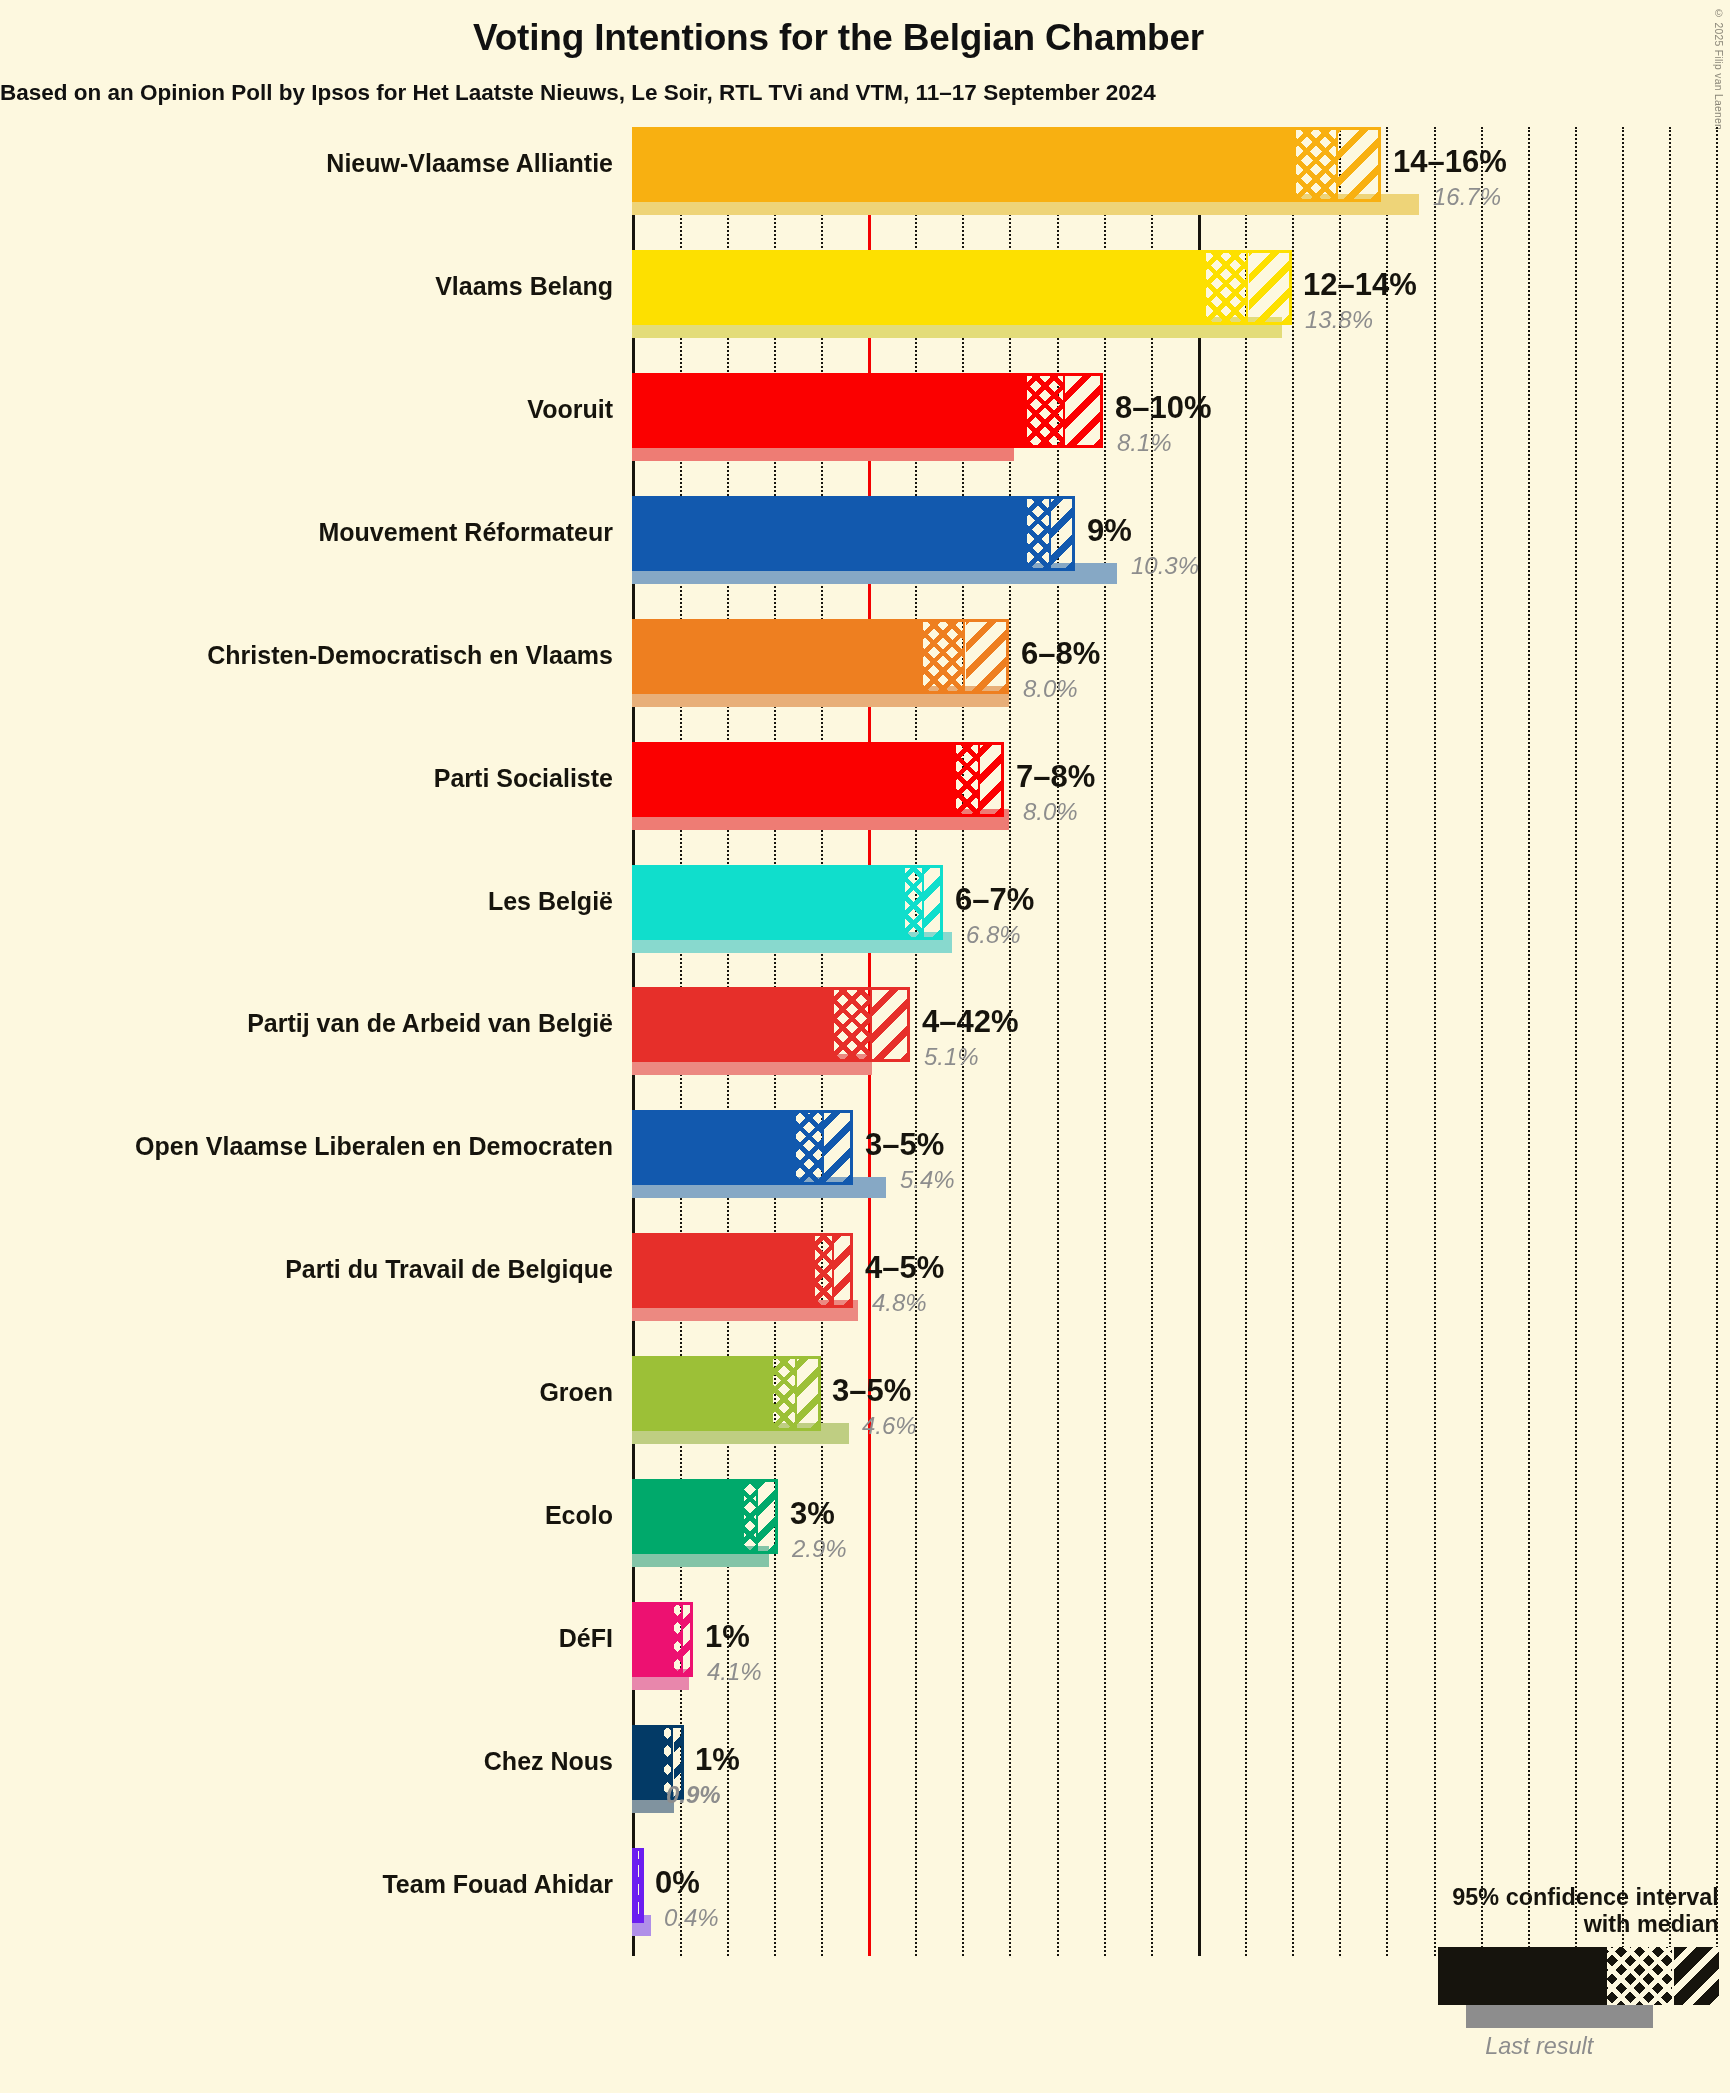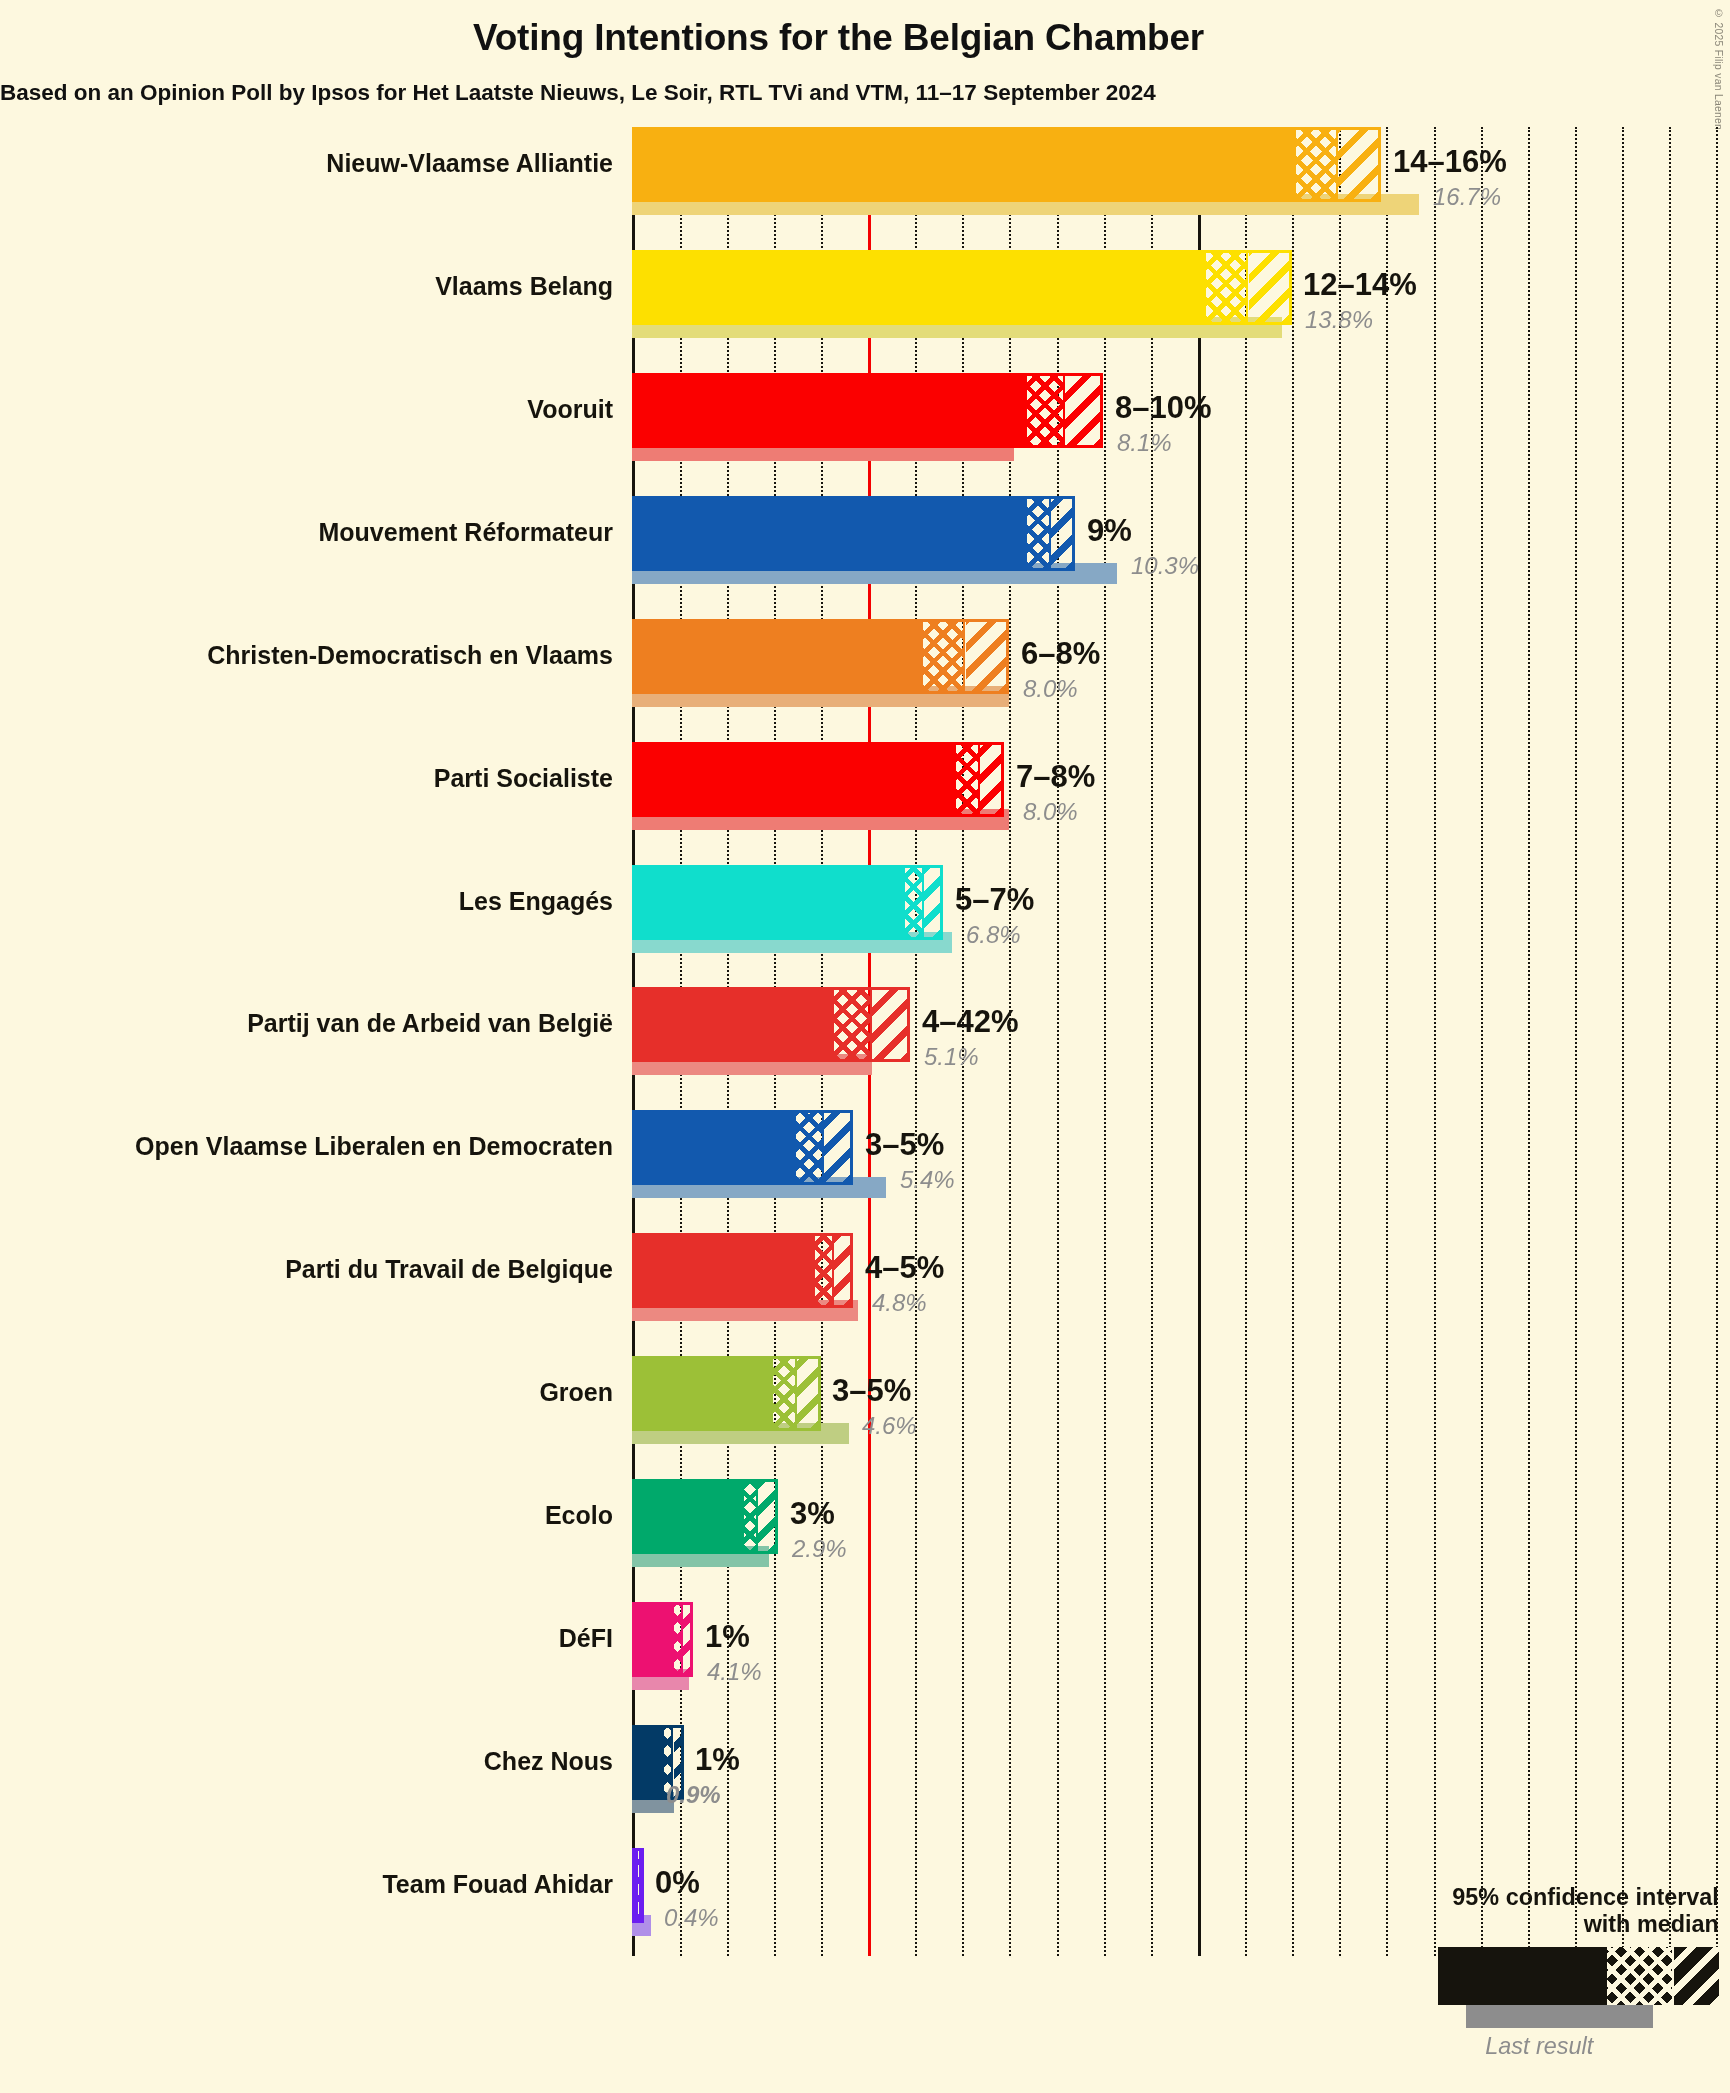--- a/index.html
+++ b/index.html
@@ -205,28 +205,28 @@
       <div class="bar-last" style="left: 632px; top: 67px; width: 377px; background: rgb(238, 124, 116);"></div>
       <div class="bar-main" style="left: 632px; top: 0px; width: 372px; height: 75px; border: 3.7px solid rgb(251, 0, 0);">
         <div class="seg solid" style="width: 321px; background: rgb(251, 0, 0);"></div>
         <div class="seg cross" style="left: 321px; width: 23.6px; background-image: repeating-linear-gradient(45deg, rgb(251, 0, 0) 0px, rgb(251, 0, 0) 4.7px, transparent 4.7px, transparent 13px), repeating-linear-gradient(-45deg, rgb(251, 0, 0) 0px, rgb(251, 0, 0) 4.7px, transparent 4.7px, transparent 13px); border-right: 2.8px solid rgb(251, 0, 0);"></div>
         <div class="seg diag" style="left: 345px; width: 23.6px; background-image: repeating-linear-gradient(-45deg, rgb(251, 0, 0) 0px, rgb(251, 0, 0) 6.6px, transparent 6.6px, transparent 19px);"></div>
       </div>
       <div class="val-main" style="left: 1016px; top: 19px;">7–8%</div>
       <div class="val-last" style="left: 1023px; top: 58px;">8.0%</div>
     </div>
     <div class="row" style="top: 738px; height: 99px;">
-      <div class="party-label" style="top: 24px;">Les Engagés</div>
+      <div class="party-label" style="top: 24px;">Les België</div>
       <div class="bar-last" style="left: 632px; top: 67px; width: 320px; background: rgb(136, 217, 206);"></div>
       <div class="bar-main" style="left: 632px; top: 0px; width: 311px; height: 75px; border: 3.7px solid rgb(16, 222, 204);">
         <div class="seg solid" style="width: 270px; background: rgb(16, 222, 204);"></div>
         <div class="seg cross" style="left: 270px; width: 19px; background-image: repeating-linear-gradient(45deg, rgb(16, 222, 204) 0px, rgb(16, 222, 204) 4.7px, transparent 4.7px, transparent 13px), repeating-linear-gradient(-45deg, rgb(16, 222, 204) 0px, rgb(16, 222, 204) 4.7px, transparent 4.7px, transparent 13px); border-right: 2.8px solid rgb(16, 222, 204);"></div>
         <div class="seg diag" style="left: 288px; width: 19px; background-image: repeating-linear-gradient(-45deg, rgb(16, 222, 204) 0px, rgb(16, 222, 204) 6.6px, transparent 6.6px, transparent 19px);"></div>
       </div>
-      <div class="val-main" style="left: 955px; top: 19px;">5–7%</div>
+      <div class="val-main" style="left: 955px; top: 19px;">6–7%</div>
       <div class="val-last" style="left: 966px; top: 58px;">6.8%</div>
     </div>
     <div class="row" style="top: 860px; height: 99px;">
       <div class="party-label" style="top: 24px;">Partij van de Arbeid van België</div>
       <div class="bar-last" style="left: 632px; top: 67px; width: 240px; background: rgb(236, 137, 129);"></div>
       <div class="bar-main" style="left: 632px; top: 0px; width: 278px; height: 75px; border: 3.7px solid rgb(230, 47, 42);">
         <div class="seg solid" style="width: 199px; background: rgb(230, 47, 42);"></div>
         <div class="seg cross" style="left: 199px; width: 38px; background-image: repeating-linear-gradient(45deg, rgb(230, 47, 42) 0px, rgb(230, 47, 42) 4.7px, transparent 4.7px, transparent 13px), repeating-linear-gradient(-45deg, rgb(230, 47, 42) 0px, rgb(230, 47, 42) 4.7px, transparent 4.7px, transparent 13px); border-right: 2.8px solid rgb(230, 47, 42);"></div>
         <div class="seg diag" style="left: 237px; width: 38px; background-image: repeating-linear-gradient(-45deg, rgb(230, 47, 42) 0px, rgb(230, 47, 42) 6.6px, transparent 6.6px, transparent 19px);"></div>
       </div>

